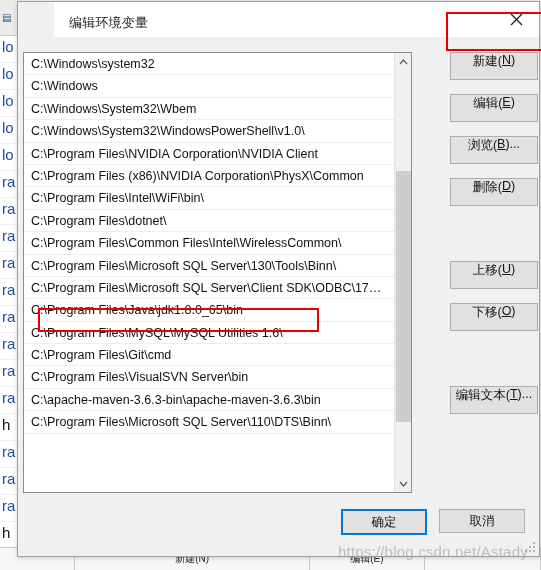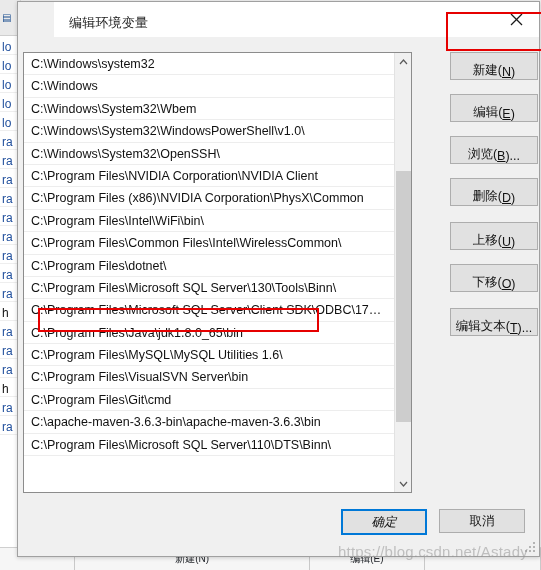--- a/index.html
+++ b/index.html
@@ -48,23 +48,23 @@
     padding-left: 2px;
     box-sizing: border-box;
     line-height: 36px;
   }
   .bg-left-rows {
     position: absolute;
     left: 0; top: 36px;
     width: 20px;
   }
   .bg-left-row {
-    height: 19px;
+    height: 27px;
     line-height: 22.4px;
-    font-size: 12px;
+    font-size: 15px;
     color: #111;
     padding-left: 2px;
     border-bottom: 1px solid #eeeeee;
     box-sizing: border-box;
     white-space: nowrap;
     overflow: hidden;
   }
   .bg-left-row.blue { color: #1f4e9c; }
 
   .bg-bottom {
@@ -210,29 +210,29 @@
   }
   .win-btn {
     width: 88px;
     height: 28px;
     background: #e1e1e1;
     border: 1px solid #adadad;
     box-sizing: border-box;
     font-size: 12.5px;
     color: #121212;
     display: flex;
-    align-items: flex-end;
+    align-items: flex-start;
     justify-content: center;
     cursor: default;
     white-space: nowrap;
     font-family: "Liberation Sans", "DejaVu Sans", sans-serif;
   }
   .win-btn .mn { text-decoration: underline; }
   .btn-slot { margin-bottom: 14px; position: relative; }
-  .btn-slot.gap-big { margin-bottom: 16px; }
+  .btn-slot.gap-big { margin-bottom: 55px; }
 
   
   .red-box {
     position: absolute;
     border: 2px solid #e60000;
     box-sizing: border-box;
     pointer-events: none;
   }
   #red-new-btn {
     left: 428px;
@@ -262,21 +262,20 @@
     height: 26px;
     background: #e1e1e1;
     border: 2px solid #0078d7;
     box-sizing: border-box;
     font-size: 12.5px;
     color: #121212;
     display: flex;
     align-items: center;
     justify-content: center;
     cursor: default;
-    font-style: italic;
   }
   .cancel-btn {
     position: absolute;
     left: 421px;
     top: 0;
     width: 86px;
     height: 24px;
     background: #e1e1e1;
     border: 1px solid #adadad;
     box-sizing: border-box;
@@ -367,32 +366,31 @@
     </div>
 
     <div class="dialog-body">
 
       <div class="list-box">
         <div class="list-rows">
             <div class="path-row">C:\Windows\system32</div>
             <div class="path-row">C:\Windows</div>
             <div class="path-row">C:\Windows\System32\Wbem</div>
             <div class="path-row">C:\Windows\System32\WindowsPowerShell\v1.0\</div>
-            <div class="path-row">C:\Windows\System32\OpenSSH\</div>
             <div class="path-row">C:\Program Files\NVIDIA Corporation\NVIDIA Client</div>
             <div class="path-row">C:\Program Files (x86)\NVIDIA Corporation\PhysX\Common</div>
             <div class="path-row">C:\Program Files\Intel\WiFi\bin\</div>
+            <div class="path-row">C:\Program Files\dotnet\</div>
             <div class="path-row">C:\Program Files\Common Files\Intel\WirelessCommon\</div>
-            <div class="path-row">C:\Program Files\dotnet\</div>
             <div class="path-row">C:\Program Files\Microsoft SQL Server\130\Tools\Binn\</div>
             <div class="path-row">C:\Program Files\Microsoft SQL Server\Client SDK\ODBC\17…</div>
             <div class="path-row">C:\Program Files\Java\jdk1.8.0_65\bin</div>
             <div class="path-row">C:\Program Files\MySQL\MySQL Utilities 1.6\</div>
+            <div class="path-row">C:\Program Files\Git\cmd</div>
             <div class="path-row">C:\Program Files\VisualSVN Server\bin</div>
-            <div class="path-row">C:\Program Files\Git\cmd</div>
             <div class="path-row">C:\apache-maven-3.6.3-bin\apache-maven-3.6.3\bin</div>
             <div class="path-row">C:\Program Files\Microsoft SQL Server\110\DTS\Binn\</div>
           </div>
 
         <div class="vscroll">
           <div class="vs-arrow up">
             <svg width="9" height="6" viewBox="0 0 9 6" aria-hidden="true">
               <polyline points="1,5 4.5,1 8,5" fill="none" stroke="#5a5a5a" stroke-width="1.2"></polyline>
             </svg>
           </div>

